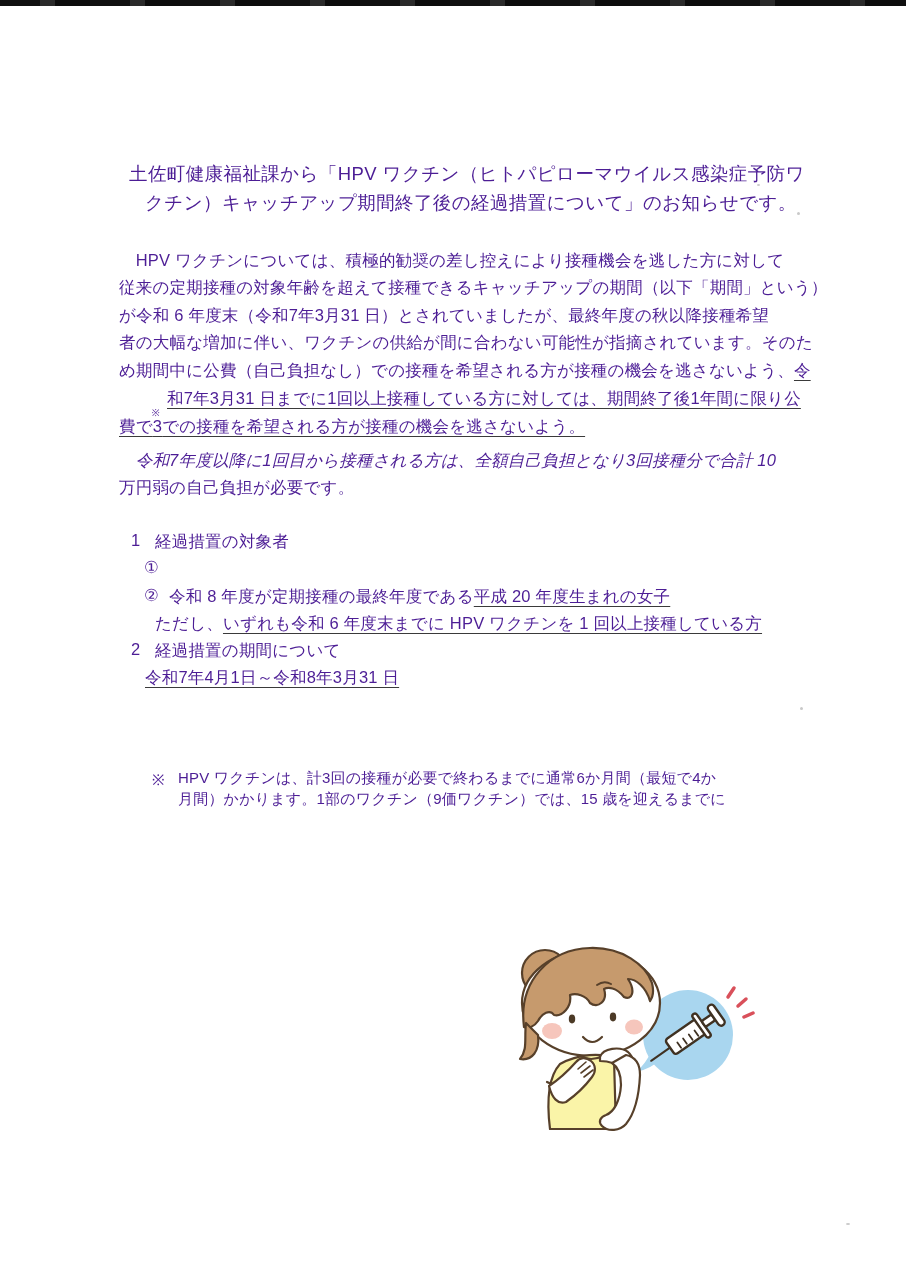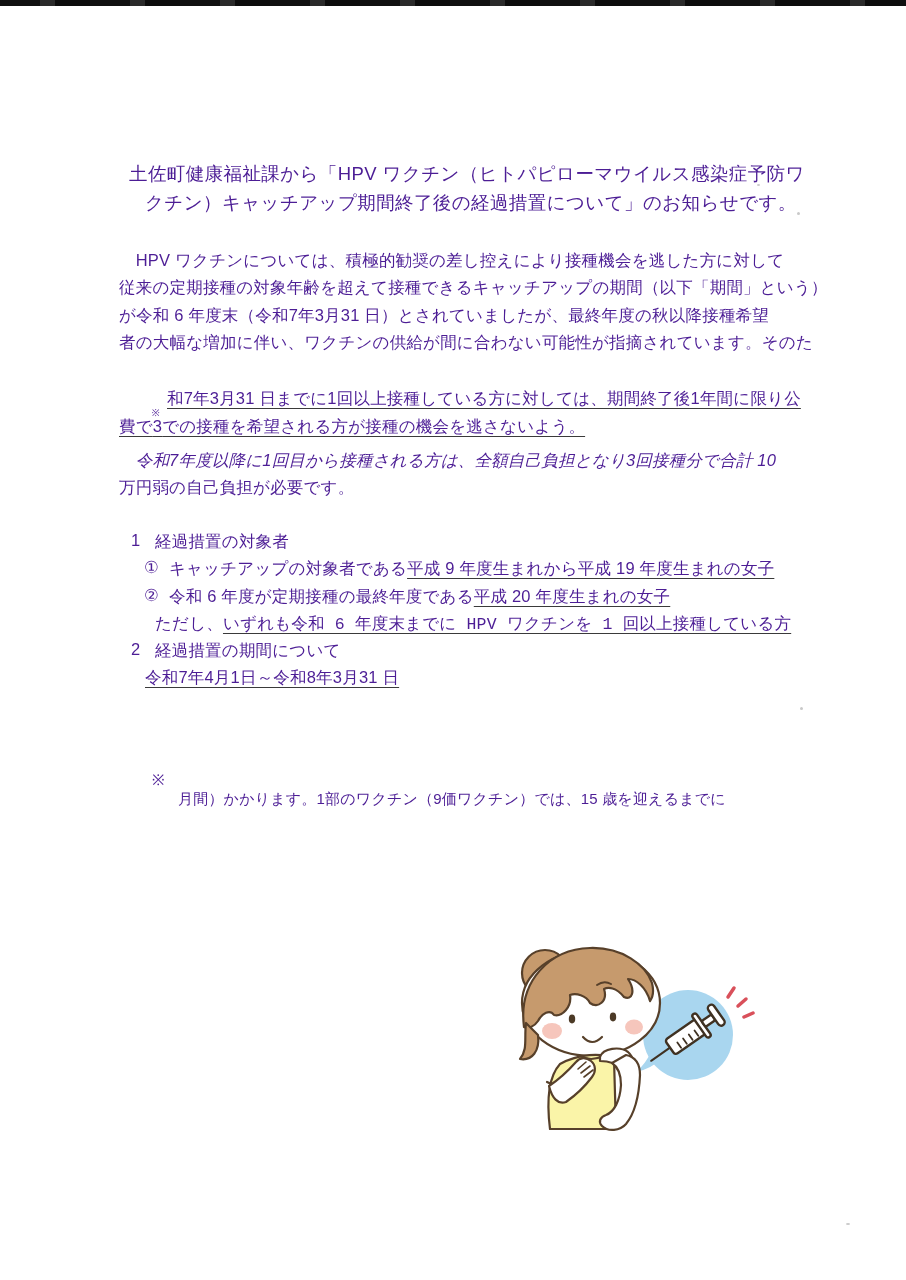--- a/index.html
+++ b/index.html
@@ -38,42 +38,43 @@
 
   <div class="scan-bar"></div>
 
   <div class="t title-text" style="left:129px; top:161px;">土佐町健康福祉課から「HPV ワクチン（ヒトパピローマウイルス感染症予防ワ</div>
   <div class="t title-text" style="left:121px; top:190px;margin-left:24px;">クチン）キャッチアップ期間終了後の経過措置について」のお知らせです。</div>
 
   <div class="t body-text" style="left:119px; top:250px;">　HPV ワクチンについては、積極的勧奨の差し控えにより接種機会を逃した方に対して</div>
   <div class="t body-text" style="left:119px; top:277px;">従来の定期接種の対象年齢を超えて接種できるキャッチアップの期間（以下「期間」という）</div>
   <div class="t body-text" style="left:119px; top:305px;">が令和 6 年度末（令和7年3月31 日）とされていましたが、最終年度の秋以降接種希望</div>
   <div class="t body-text" style="left:119px; top:332px;">者の大幅な増加に伴い、ワクチンの供給が間に合わない可能性が指摘されています。そのた</div>
+  <div class="t body-text" style="left:119px; top:360px;"><span>め期間中に公費（自己負担なし）での接種を希望される方が接種の機会を逃さないよう、</span><span class="u">令</span></div>
   <div class="t body-text u" style="left:119px; top:388px;margin-left:48px;">和7年3月31 日までに1回以上接種している方に対しては、期間終了後1年間に限り公</div>
   <div class="t body-text u" style="left:119px; top:416px;"><span>費で</span><span class="refwrap"><span class="refmark">※</span><span>3</span></span><span>での接種を希望される方が接種の機会を逃さないよう。</span></div>
 
   <div class="t body-text" style="left:119px; top:450px;font-style:italic;">　令和7年度以降に1回目から接種される方は、全額自己負担となり3回接種分で合計 10</div>
   <div class="t body-text" style="left:119px; top:477px;">万円弱の自己負担が必要です。</div>
 
   <div class="t body-text" style="left:131px; top:531px;">1</div>
   <div class="t body-text" style="left:155px; top:531px;text-align:right;">経過措置の対象者</div>
 
   <div class="t body-text" style="left:144px; top:558px;">①</div>
-  <div class="t body-text" style="left:169px; top:558px;"><span>キャッチアップの対象者である</span><span class="u">平成 9 年度生まれから平成 19 年度生まれの女子</span></div>
 
   <div class="t body-text" style="left:144px; top:586px;">②</div>
-  <div class="t body-text" style="left:169px; top:586px;"><span>令和 6 年度が定期接種の最終年度である</span><span class="u">平成 20 年度生まれの女子</span></div>
+  <div class="t body-text" style="left:169px; top:586px;"><span>令和 8 年度が定期接種の最終年度である</span><span class="u">平成 20 年度生まれの女子</span></div>
 
-  <div class="t body-text" style="left:155px; top:613px;font-family:Liberation Mono, monospace;"><span>ただし、</span><span class="u">いずれも令和 6 年度末までに HPV ワクチンを 1 回以上接種している方</span></div>
+  <div class="t body-text" style="left:155px; top:613px;"><span>ただし、</span><span class="u">いずれも令和 6 年度末までに HPV ワクチンを 1 回以上接種している方</span></div>
 
   <div class="t body-text" style="left:131px; top:640px;">2</div>
   <div class="t body-text" style="left:155px; top:640px;">経過措置の期間について</div>
   <div class="t body-text u" style="left:145px; top:667px;">令和7年4月1日～令和8年3月31 日</div>
 
   <div class="t foot-text" style="left:152px; top:769px;">※</div>
+  <div class="t foot-text" style="left:178px; top:769px;">HPV ワクチンは、計3回の接種が必要で終わるまでに通常6か月間（最短で4か</div>
   <div class="t foot-text" style="left:178px; top:790px;">月間）かかります。1部のワクチン（9価ワクチン）では、15 歳を迎えるまでに</div>
 
   <svg width="262" height="212" viewBox="0 0 262 212" style="position:absolute; left:500px; top:935px;">
 
     <g>
       <circle cx="188" cy="100" r="45" stroke="none" fill="#a9d6ef"></circle>
       <path d="M153,114 C147,125 143,131 136,137 C146,135 155,130 162,123 Z" stroke="none" fill="#a9d6ef"></path>
     </g>
 
     <g transform="rotate(-35 188 100)" fill="#ffffff" stroke-width="2.4" stroke-linecap="round" stroke-linejoin="round" stroke="#3f3122">

